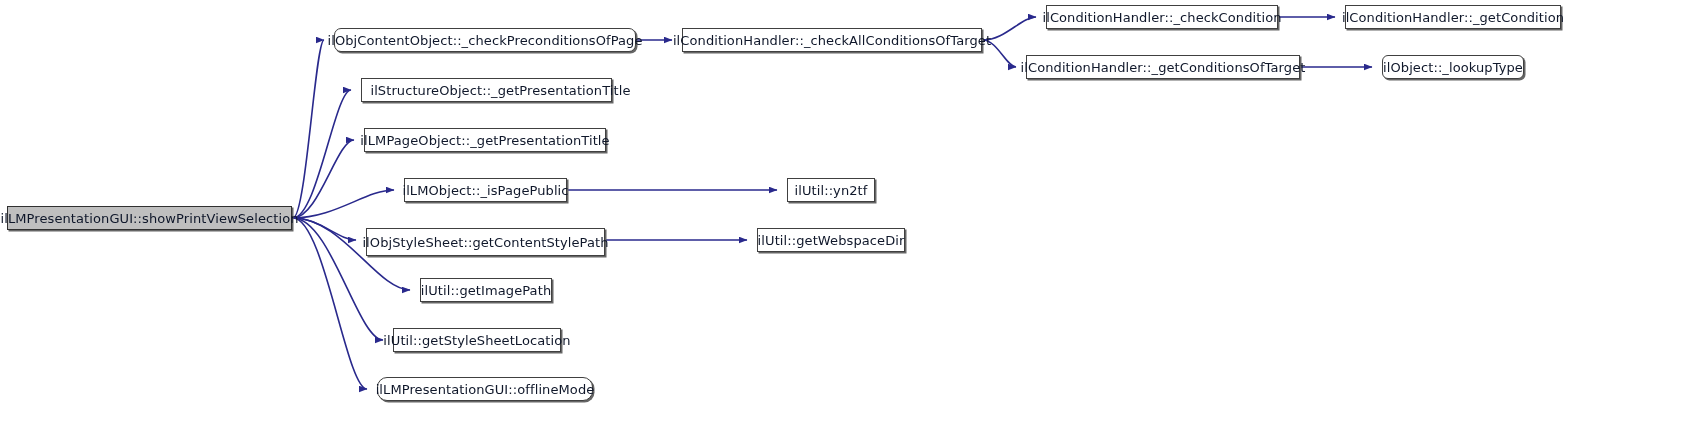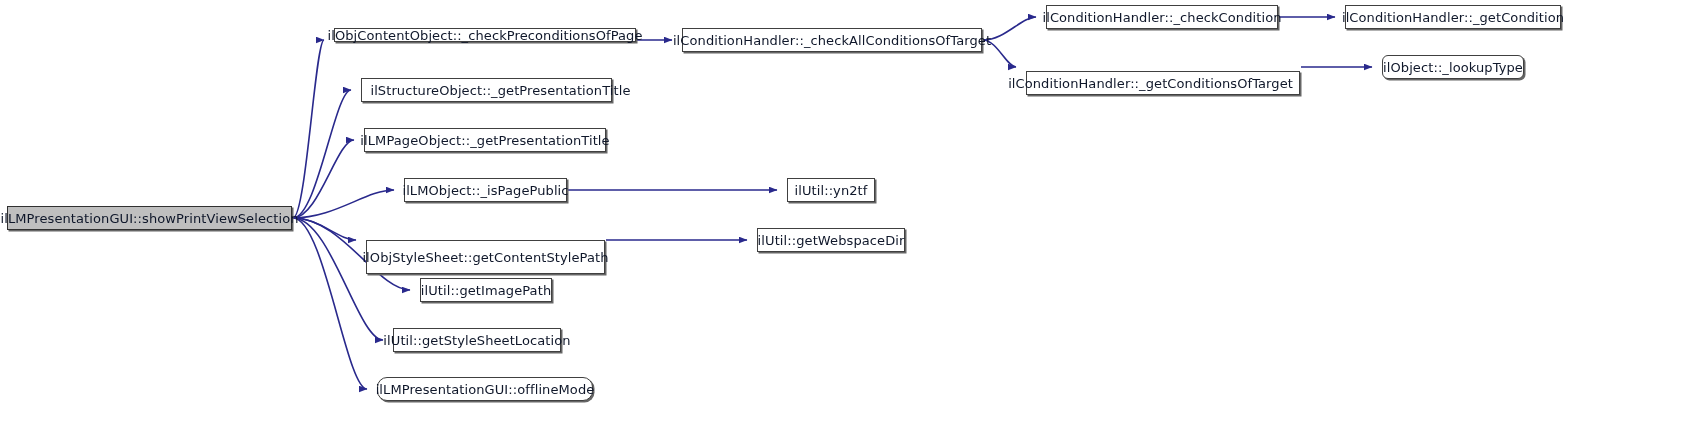--- a/index.html
+++ b/index.html
@@ -76,33 +76,33 @@
         <path d="M 983 40 C 1005.26 40, 1021.16 17, 1036 17" fill="none" stroke="#29298c" stroke-width="1.6" marker-end="url(#arrowhead)"></path>
         <path d="M 983 40 C 996.86 40, 1006.76 67, 1016 67" fill="none" stroke="#29298c" stroke-width="1.6" marker-end="url(#arrowhead)"></path>
         <path d="M 1279 17 L 1335 17" fill="none" stroke="#29298c" stroke-width="1.6" marker-end="url(#arrowhead)"></path>
         <path d="M 1301 67 L 1372 67" fill="none" stroke="#29298c" stroke-width="1.6" marker-end="url(#arrowhead)"></path>
       </g>
   </svg>
   <div id="nodes-layer">
       <div class="node root" style="left: 7px; top: 206px; width: 285px; height: 24px;">
         <span class="node-label">ilLMPresentationGUI::showPrintViewSelection</span>
       </div>
-      <div class="node" style="left: 334px; top: 28px; width: 302px; height: 14px;">
+      <div class="node" style="left: 334px; top: 28px; width: 302px; height: 24px; border-radius: 7px;">
         <span class="node-label">ilObjContentObject::_checkPreconditionsOfPage</span>
       </div>
       <div class="node" style="left: 361px; top: 78px; width: 251px; height: 24px; padding-left: 28px;">
         <span class="node-label">ilStructureObject::_getPresentationTitle</span>
       </div>
       <div class="node" style="left: 364px; top: 128px; width: 242px; height: 24px;">
         <span class="node-label">ilLMPageObject::_getPresentationTitle</span>
       </div>
       <div class="node" style="left: 404px; top: 178px; width: 163px; height: 24px;">
         <span class="node-label">ilLMObject::_isPagePublic</span>
       </div>
-      <div class="node" style="left: 366px; top: 228px; width: 239px; height: 34px; margin-top: 12px;">
+      <div class="node" style="left: 366px; top: 228px; width: 239px; height: 28px;">
         <span class="node-label">ilObjStyleSheet::getContentStylePath</span>
       </div>
       <div class="node" style="left: 420px; top: 278px; width: 132px; height: 24px;">
         <span class="node-label">ilUtil::getImagePath</span>
       </div>
       <div class="node" style="left: 393px; top: 328px; width: 168px; height: 24px;">
         <span class="node-label">ilUtil::getStyleSheetLocation</span>
       </div>
       <div class="node" style="left: 377px; top: 377px; width: 216px; height: 24px; border-radius: 10px;">
         <span class="node-label">ilLMPresentationGUI::offlineMode</span>
@@ -112,21 +112,21 @@
       </div>
       <div class="node" style="left: 787px; top: 178px; width: 88px; height: 24px;">
         <span class="node-label">ilUtil::yn2tf</span>
       </div>
       <div class="node" style="left: 757px; top: 228px; width: 148px; height: 24px;">
         <span class="node-label">ilUtil::getWebspaceDir</span>
       </div>
       <div class="node" style="left: 1046px; top: 5px; width: 232px; height: 24px;">
         <span class="node-label">ilConditionHandler::_checkCondition</span>
       </div>
-      <div class="node" style="left: 1026px; top: 71px; width: 274px; height: 24px; justify-content: flex-end;">
+      <div class="node" style="left: 1026px; top: 55px; width: 274px; height: 24px;">
         <span class="node-label">ilConditionHandler::_getConditionsOfTarget</span>
       </div>
       <div class="node" style="left: 1345px; top: 5px; width: 216px; height: 24px;">
         <span class="node-label">ilConditionHandler::_getCondition</span>
       </div>
       <div class="node" style="left: 1382px; top: 55px; width: 142px; height: 24px; border-radius: 6px;">
         <span class="node-label">ilObject::_lookupType</span>
       </div>
     </div>
 </div>

